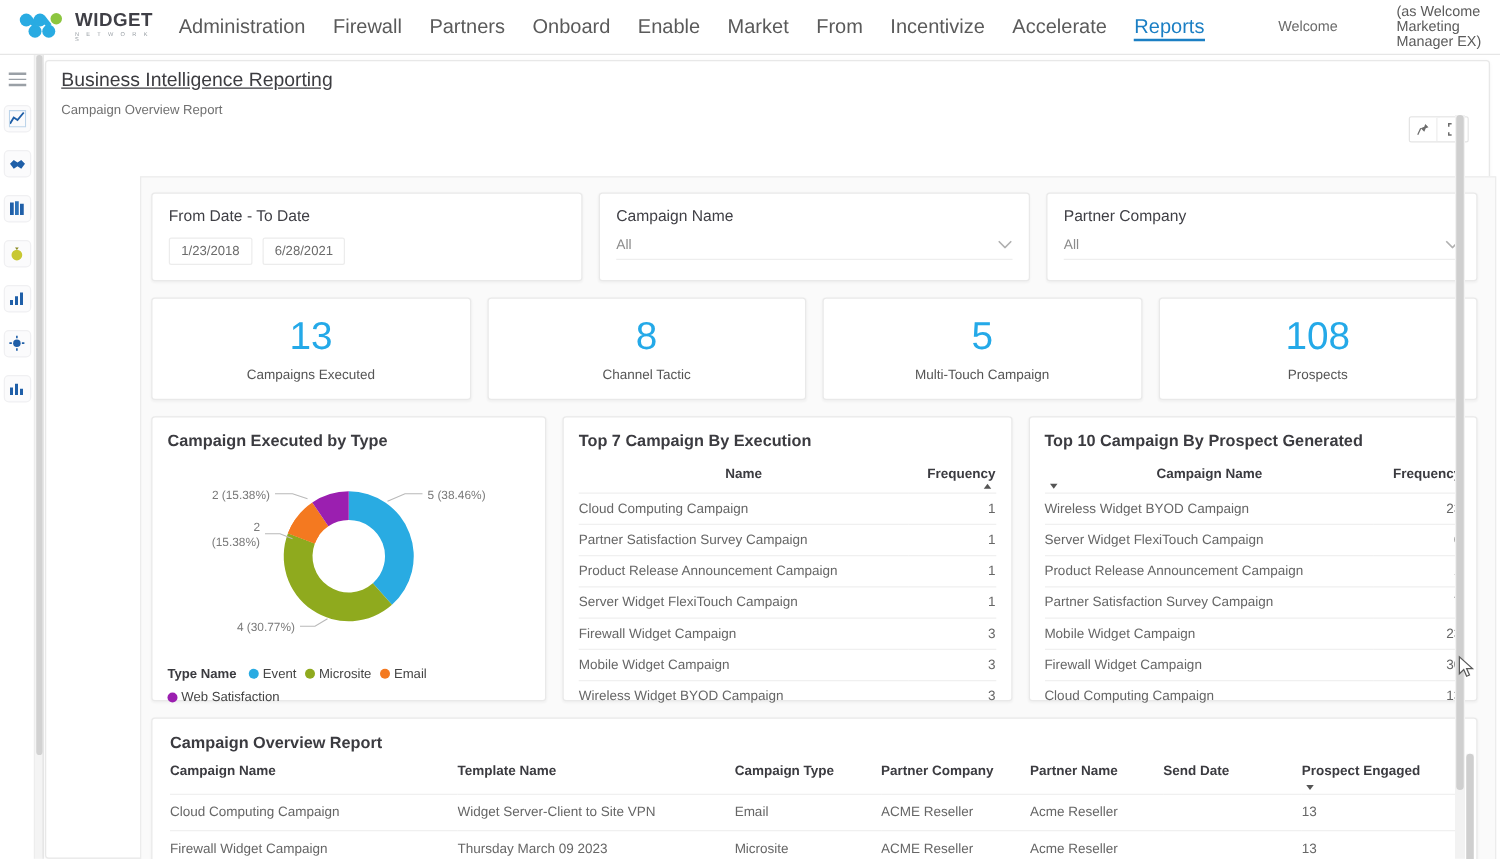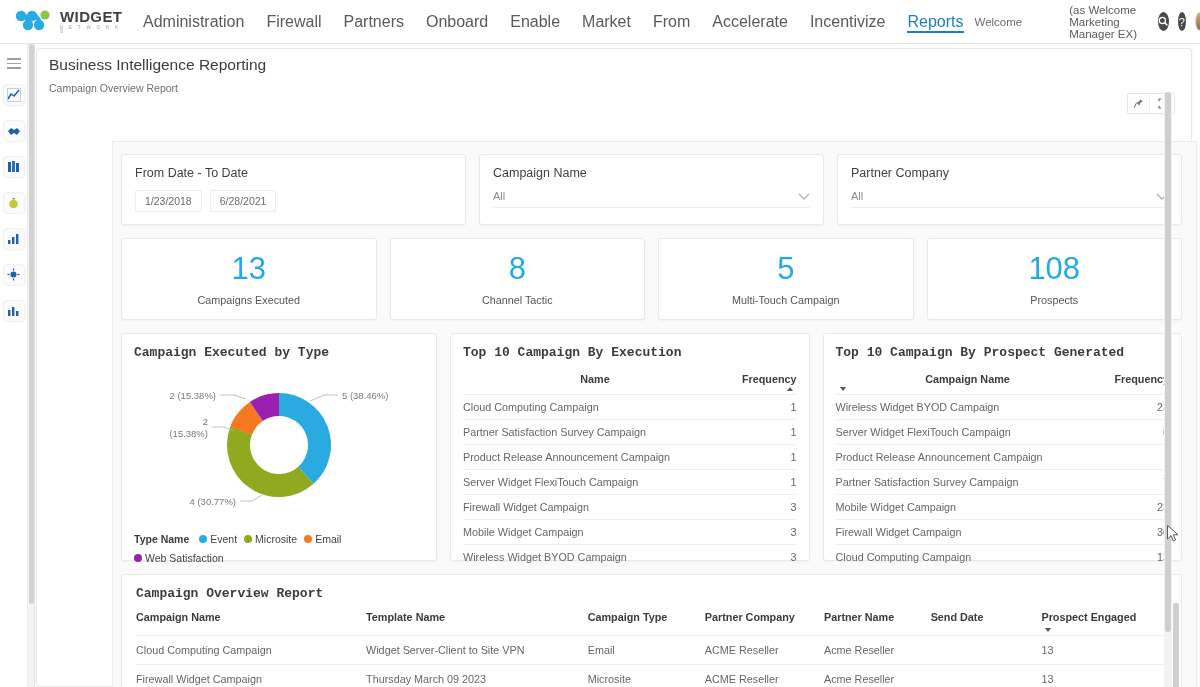--- a/index.html
+++ b/index.html
@@ -29,21 +29,21 @@
   }
   .navlink.active { color: #1b7fc4; }
   .navlink.active:after {
     content: ""; position: absolute; left: 11px; right: 11px; bottom: 11px;
     height: 1.5px; background: #1b7fc4;
   }
 
   .nav-right {
     margin-left: auto; display: flex; align-items: center; margin-right: 12px; gap: 9px;
   }
-  .welcome { font-size: 11.5px; color: #6b6b6b; margin-right: 38px; }
+  .welcome { font-size: 11.5px; color: #6b6b6b; margin-right: 38px; margin-left: 48px; }
   .role-text { font-size: 11.5px; color: #5a5a5a; }
   .circ-icon {
     width: 19px; height: 19px; border-radius: 50%; background: #4a4a4a;
     color: #fff; display: flex; align-items: center; justify-content: center;
     font-size: 11px; cursor: pointer;
   }
   .avatar {
     width: 19px; height: 19px; border-radius: 50%;
     background: linear-gradient(#c8a882,#8d6e4e); border: 1px solid #ddd; cursor: pointer;
   }
@@ -74,21 +74,21 @@
 
   
   .canvas {
     position: absolute; left: 36px; top: 48px; width: 1156px; height: 639px;
     background: #ffffff; border: 1px solid #e8e8e8; border-radius: 3px;
     box-shadow: 0 1px 3px rgba(0,0,0,.05);
   }
   .bc { margin: 14px 0 0 12px; font-size: 10.5px; color: #5b7fa6; }
   .bc .sep { color: #b6b6b6; margin: 0 5px; }
   .bc .cur { color: #6b6b6b; }
-  .page-title { margin: 7px 0 0 12px; font-size: 15.5px; color: #3c3c40; font-weight: normal; }
+  .page-title { margin: 7px 0 0 12px; font-size: 15.5px; color: #3c3c40; font-weight: normal; text-decoration: underline; }
   .page-sub { margin: 8px 0 0 12px; font-size: 10.5px; color: #707070; }
 
   .panel-tools {
     position: absolute; right: 16px; top: 44px; display: flex; gap: 2px;
     border: 1px solid #e4e4e4; border-radius: 2px; overflow: hidden;
   }
   .panel-tools .tool {
     width: 22px; height: 19px; display: flex; align-items: center; justify-content: center;
     font-size: 11px; color: #6d6d6d; background: #fff; cursor: pointer;
     border-right: 1px solid #eee;
@@ -133,21 +133,21 @@
 
   
   .kpis { display: flex; gap: 13px; margin-bottom: 13px; }
   .kpi { flex: 1; padding: 14px 0 13px 0; text-align: center; }
   .kpi-num { font-size: 31px; color: #24a9e8; font-weight: normal; line-height: 1.05; }
   .kpi-lbl { font-size: 10.8px; color: #555; margin-top: 8px; }
 
   
   .mid { display: flex; gap: 13px; margin-bottom: 13px; }
   .mid-card { flex: 1; padding: 11px 12px 10px 12px; height: 228px; position: relative; }
-  .card-title { font-size: 13px; color: #3b3b40; font-weight: bold; margin-bottom: 9px; font-family: Liberation Mono, monospace; }
+  .card-title { font-size: 13px; color: #3b3b40; font-weight: bold; margin-bottom: 9px; }
 
   .donut-wrap { position: relative; width: 100%; height: 150px; }
   .legend { display: flex; align-items: center; gap: 7px; margin-top: 14px; flex-wrap: wrap; }
   .legend-title { font-size: 10.5px; font-weight: bold; color: #3b3b40; margin-right: 3px; }
   .legend-item { display: flex; align-items: center; gap: 3px; font-size: 10.5px; color: #444; }
   .dot { width: 8px; height: 8px; border-radius: 50%; display: inline-block; }
 
   table.t { width: 100%; border-collapse: collapse; }
   table.t th {
     text-align: center; font-size: 10.8px; color: #3b3b40; font-weight: bold;
@@ -215,22 +215,22 @@
   </div>
 
   <div class="navlinks">
     <div class="navlink">Administration</div>
     <div class="navlink">Firewall</div>
     <div class="navlink">Partners</div>
     <div class="navlink">Onboard</div>
     <div class="navlink">Enable</div>
     <div class="navlink">Market</div>
     <div class="navlink">From</div>
+    <div class="navlink">Incentivize</div>
     <div class="navlink">Accelerate</div>
-    <div class="navlink">Incentivize</div>
     <div class="navlink active">Reports</div>
   </div>
 
   <div class="nav-right">
     <span class="welcome">Welcome</span>
     <span class="role-text">(as Welcome Marketing Manager EX)</span>
     <span class="circ-icon">
       <svg width="11" height="11" viewBox="0 0 11 11">
           <circle cx="4.4" cy="4.4" r="3.1" fill="none" stroke="#fff" stroke-width="1.3"></circle>
           <line x1="6.7" y1="6.7" x2="9.4" y2="9.4" stroke="#fff" stroke-width="1.5"></line>
@@ -433,21 +433,21 @@
               <span>Email</span>
             </span>
             <span class="legend-item">
               <span class="dot" style="background:#9b1fb0"></span>
               <span>Web Satisfaction</span>
             </span>
           </div>
         </div>
 
         <div class="card mid-card">
-          <div class="card-title">Top 10 Campaign By Execution</div>
+          <div class="card-title">Top 7 Campaign By Execution</div>
           <table class="t">
             <thead>
               <tr>
                 <th>Name</th>
                 <th class="num">
                   <span>Frequency</span><span class="sortasc"></span>
                 </th>
               </tr>
             </thead>
             <tbody>

